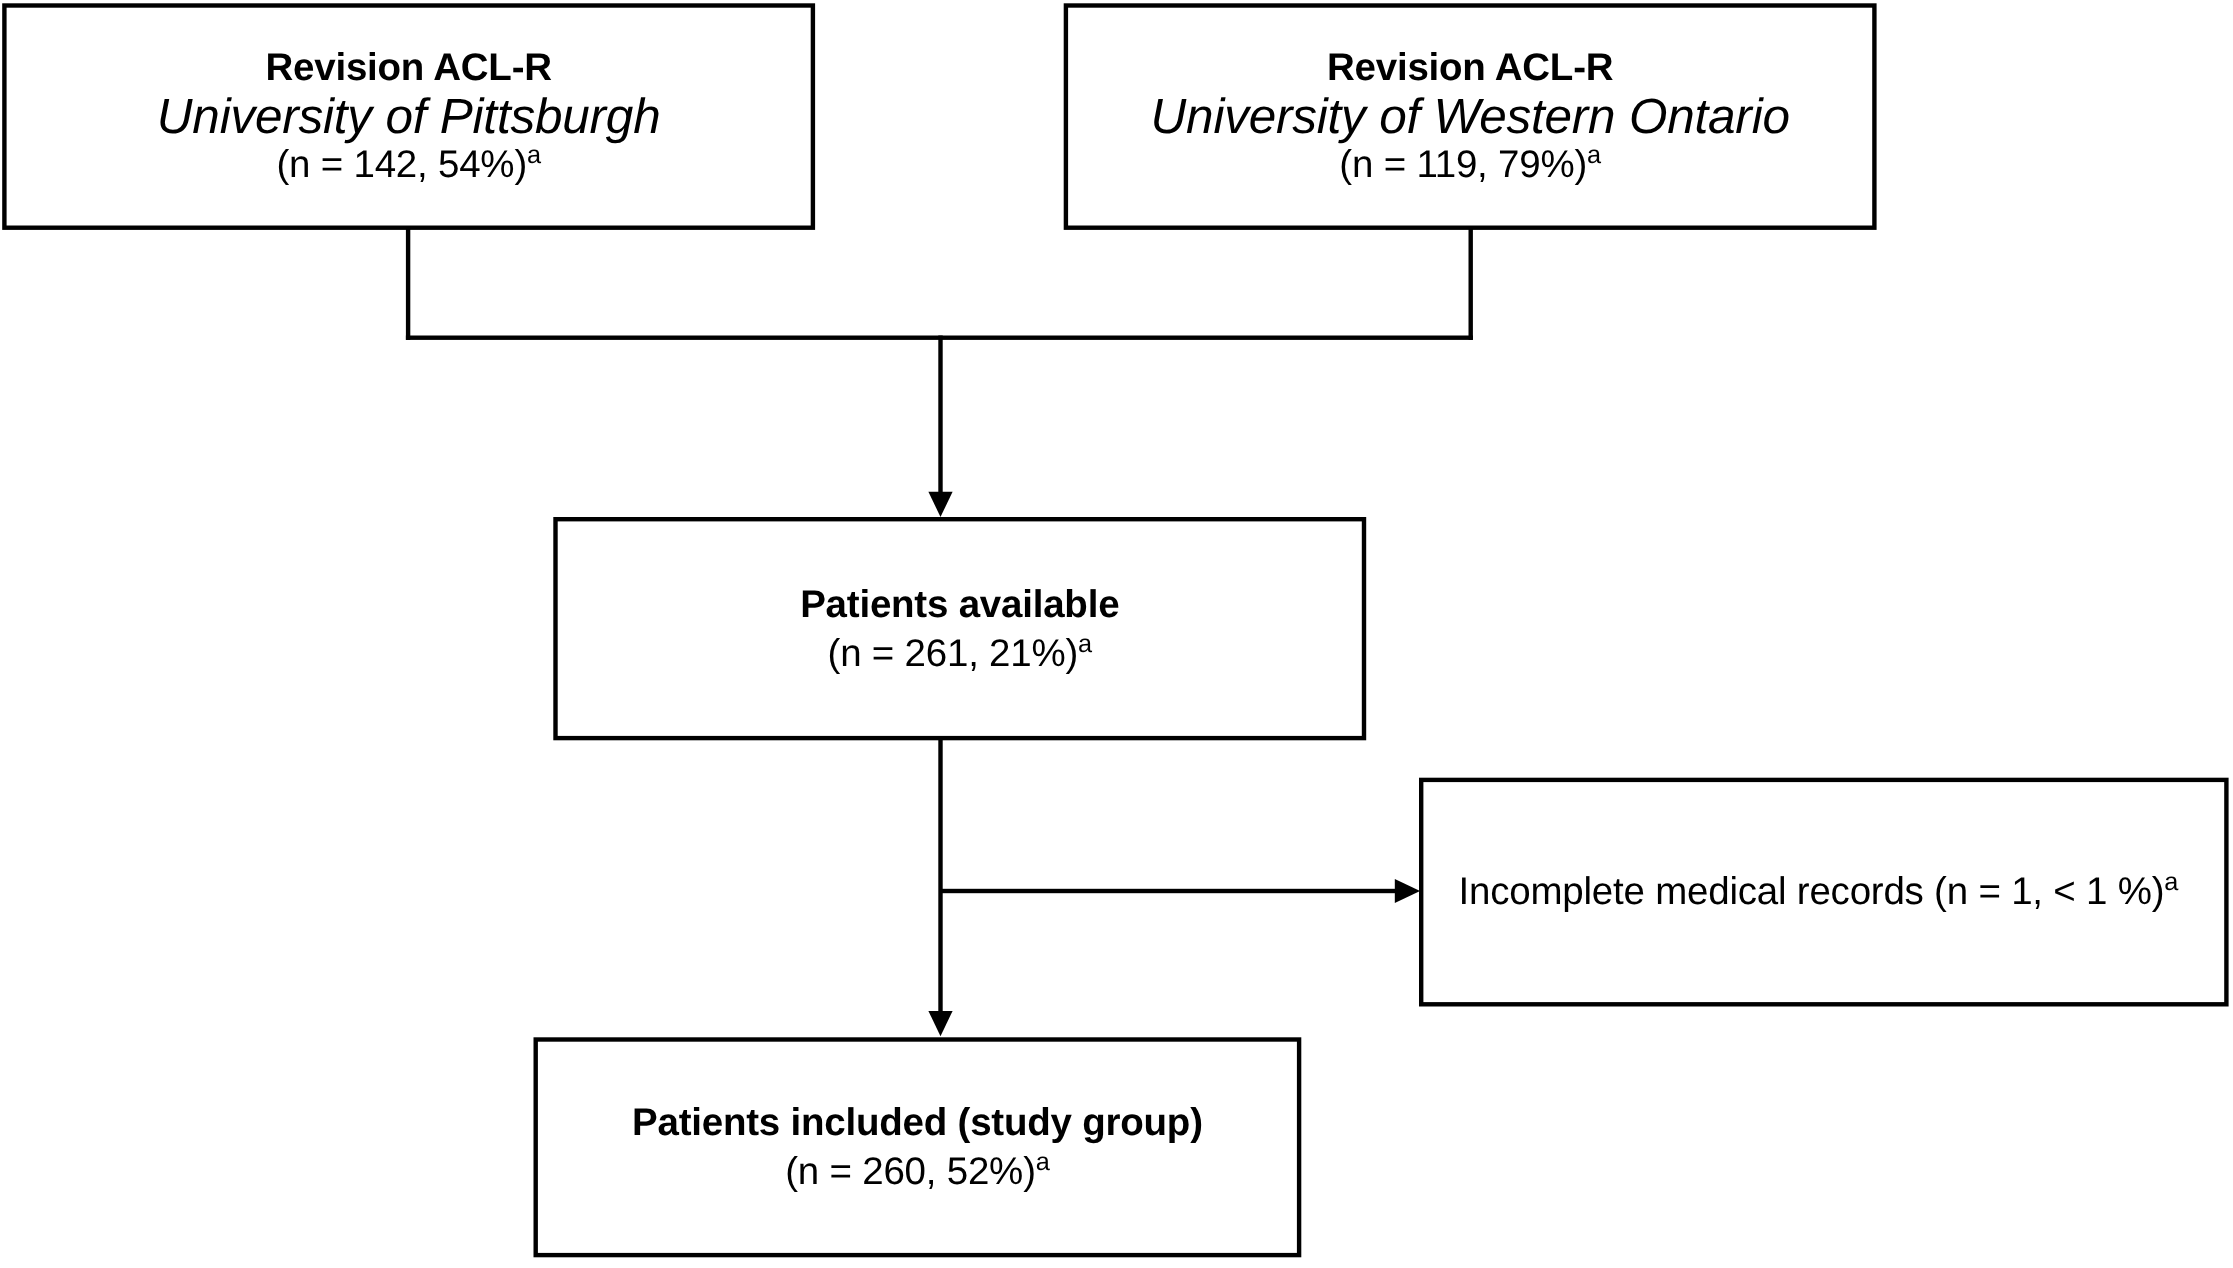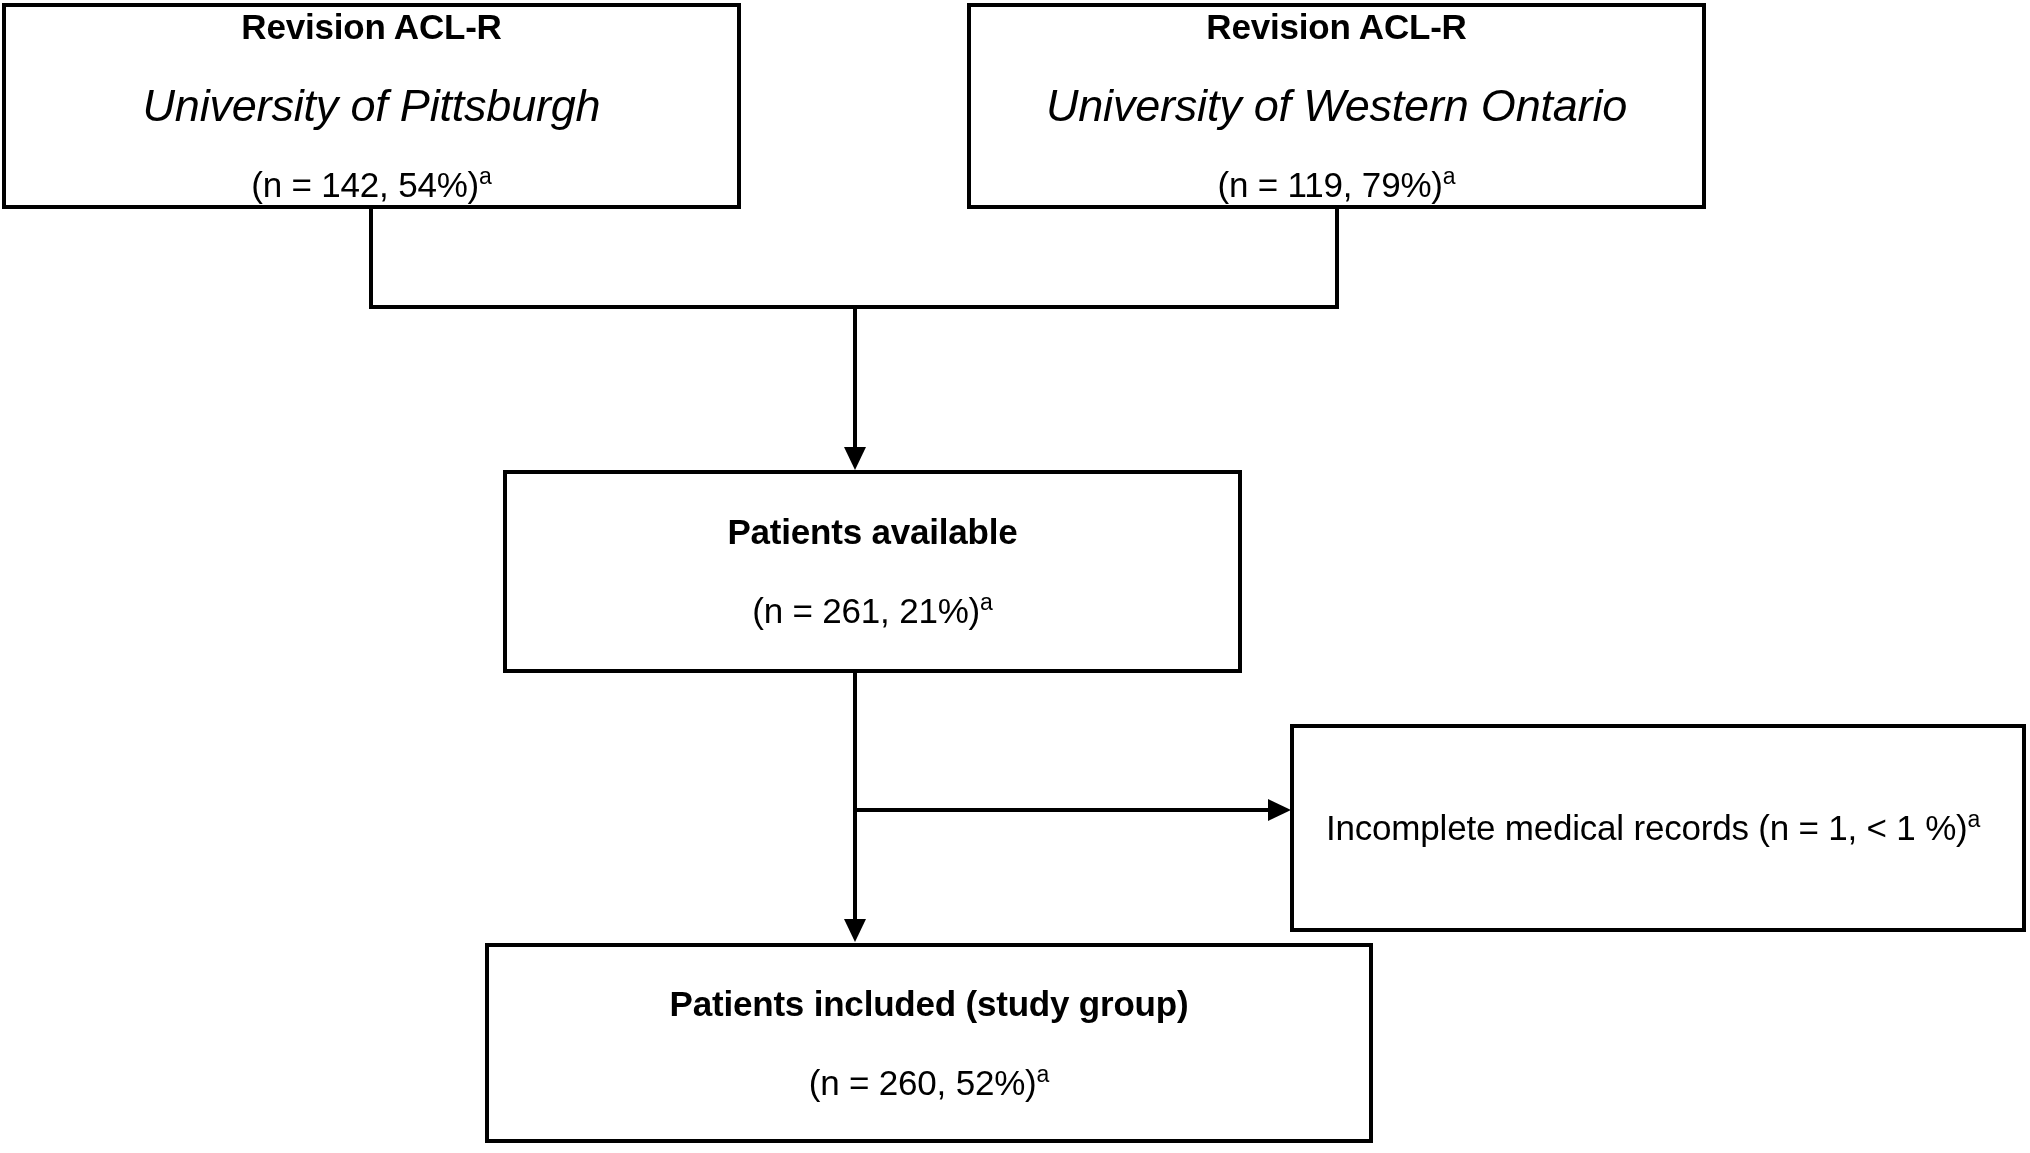--- a/index.html
+++ b/index.html
@@ -20,26 +20,24 @@
   .flow-box {
     position: absolute;
     box-sizing: border-box;
     border: 4px solid #000000;
     background: #ffffff;
     display: flex;
     flex-direction: column;
     align-items: center;
     justify-content: center;
     text-align: center;
-    gap: 35px;
   }
   .flow-box.left-align {
     align-items: flex-start;
     text-align: center;
-    margin-top: 17px;
   }
   .line-bold {
     font-weight: bold;
     font-size: 35px;
     line-height: 44px;
     letter-spacing: -0.2px;
     white-space: nowrap;
   }
   .line-italic {
     font-style: italic;
@@ -121,18 +119,18 @@
   <div class="v-line" style="left:853px; top:671px; height:252px;"></div>
   <div class="arrow-down" style="left:844px; top:919px;"></div>
 
   <div class="h-line" style="left:855px; top:808px; width:418px;"></div>
   <div class="arrow-right" style="left:1268px; top:799px;"></div>
 
   <div class="flow-box left-align" style="left:1290px; top:707px; width:736px; height:208px; padding-left:32px;">
     <div class="line-plain"><span>Incomplete medical records (n = 1, &lt; 1 %)</span><span class="sup">a</span></div>
   </div>
 
-  <div class="flow-box" style="left:485px; top:943px; width:888px; height:200px;">
+  <div class="flow-box" style="left:485px; top:943px; width:698px; height:200px;">
     <div class="line-bold">Patients included (study group)</div>
     <div class="line-plain"><span>(n = 260, 52%)</span><span class="sup">a</span></div>
   </div>
 
 </div>
 
 </body></html>

